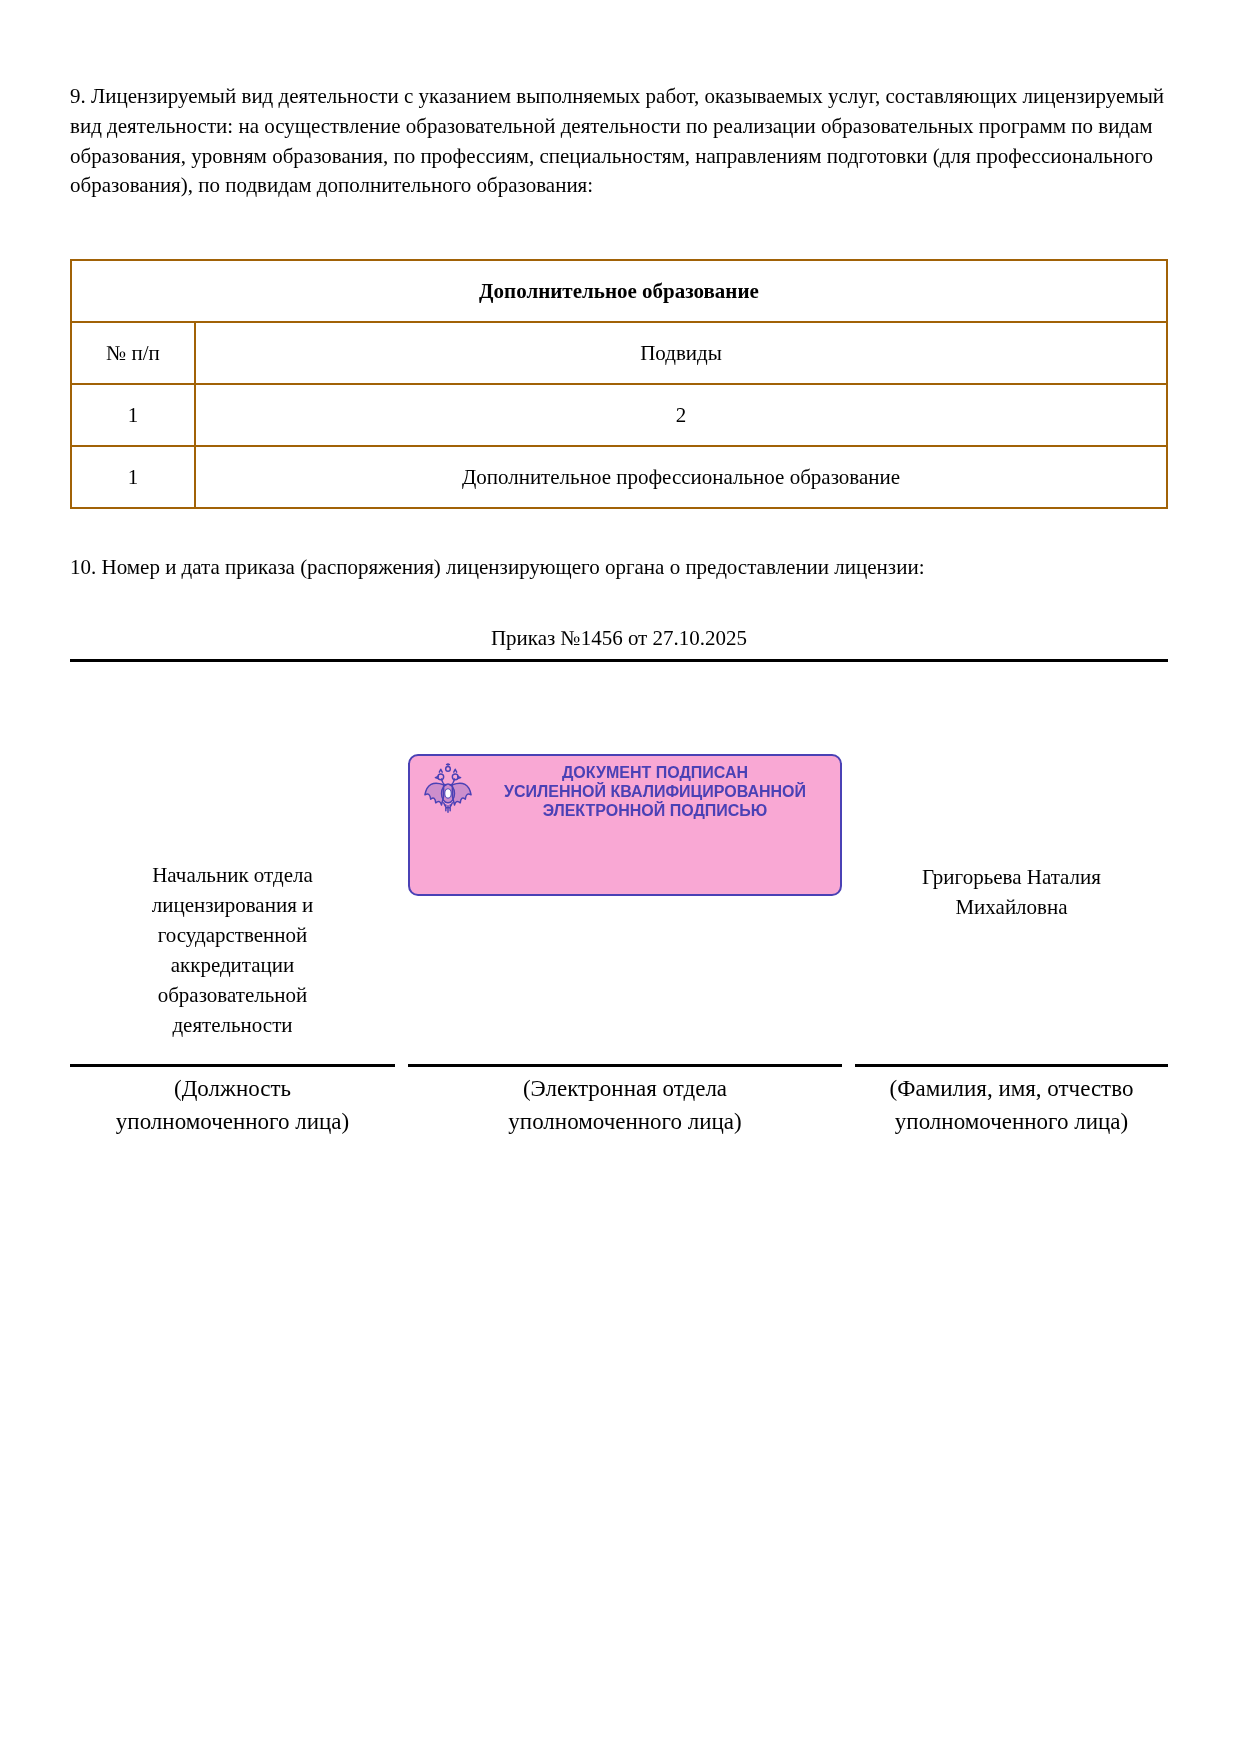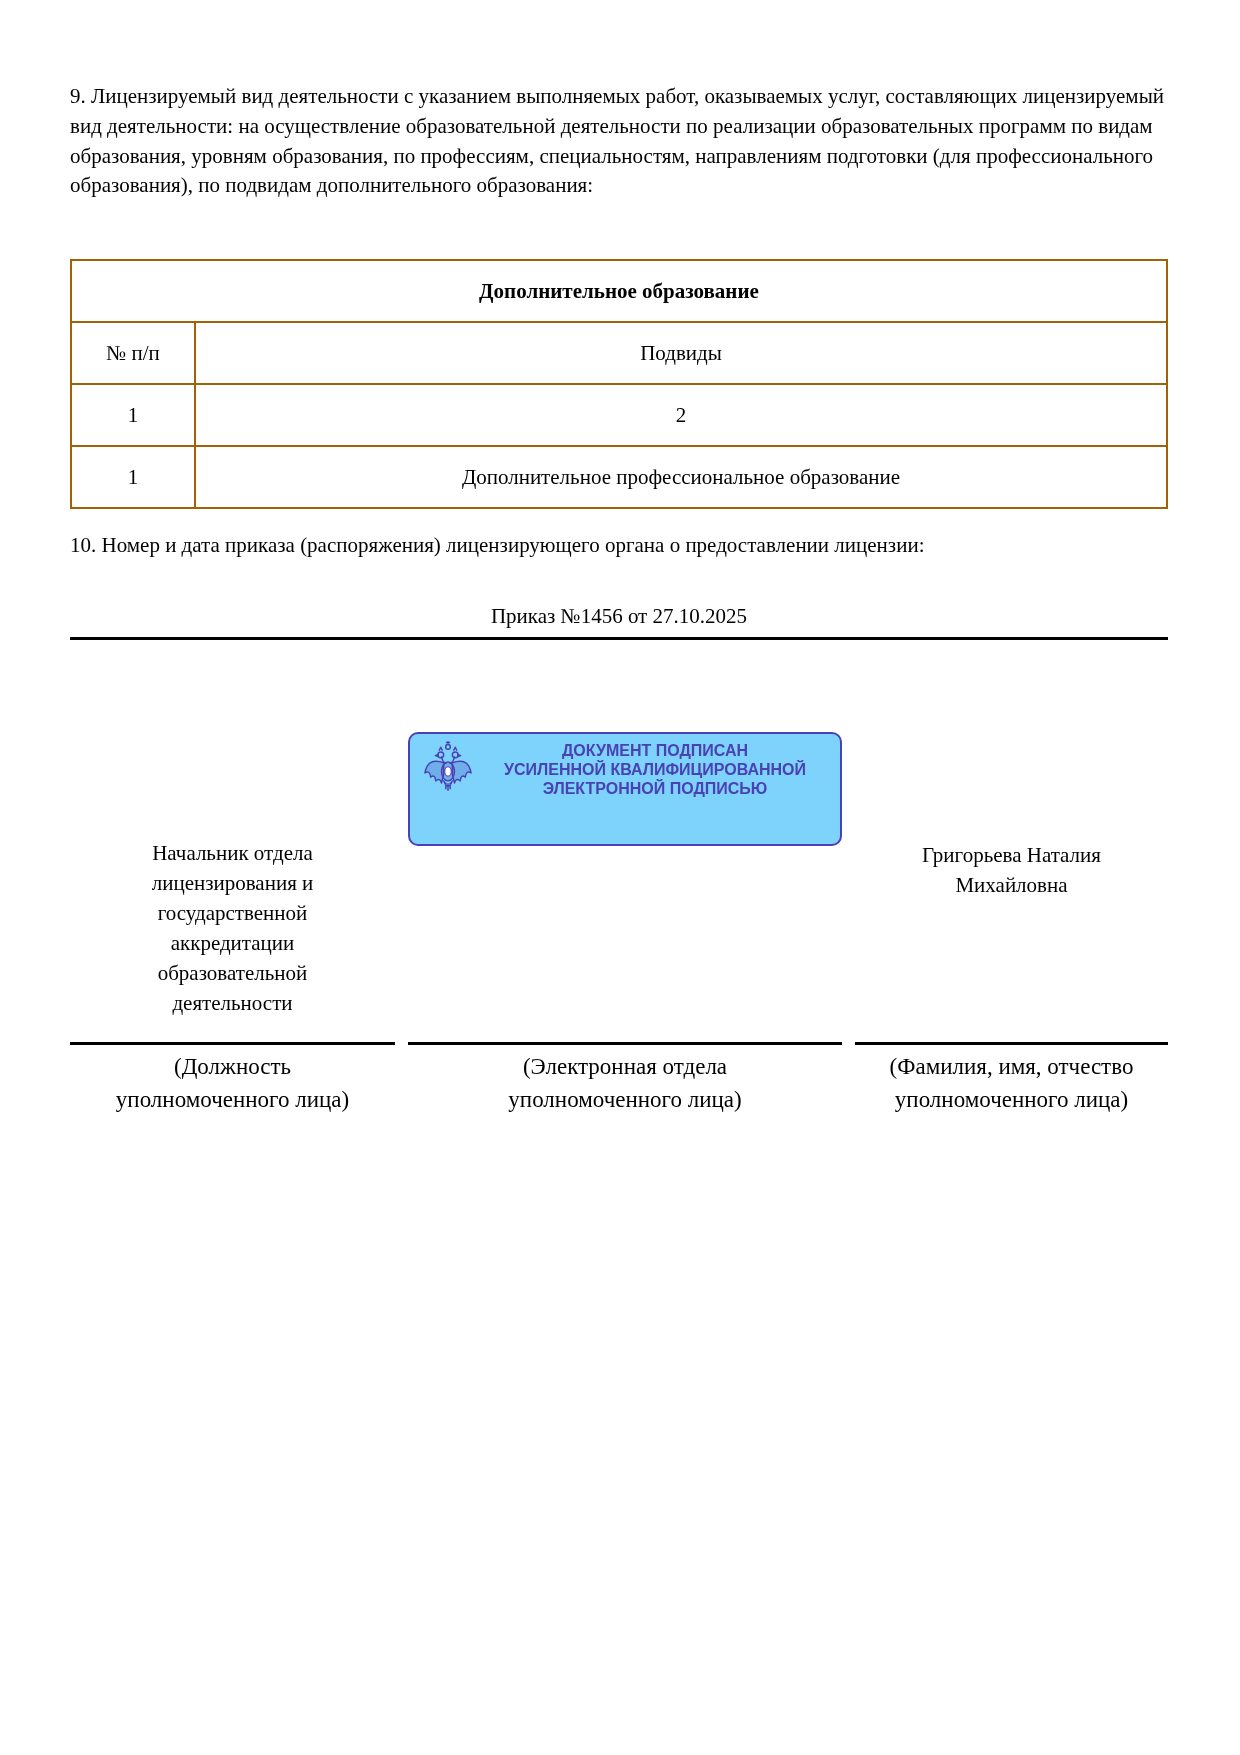--- a/index.html
+++ b/index.html
@@ -16,21 +16,21 @@
     border-collapse:collapse;width:100%;margin-top:58px;
     font-size:21px;
   }
   table.edu td{
     border:2px solid #a16207;text-align:center;vertical-align:middle;
     padding:15px 8px;height:30px;
   }
   table.edu .title-cell{font-weight:bold;}
   table.edu .num-col{width:106px;}
   
-  #section10{margin-top:22px;}
+  #section10{margin-top:44px;}
   .order-line{
     text-align:center;font-size:21px;margin-top:43px;
   }
   .order-rule{
     border:0;border-top:3px solid #000;margin:8px 0 0 0;
   }
   
   .sig-area{
     margin-top:92px;display:flex;justify-content:space-between;
   }
@@ -51,23 +51,23 @@
   }
   .sig-line{border-top:3px solid #000;}
   .sig-label{
     text-align:center;font-size:23px;line-height:1.43;margin:6px auto 0 auto;
   }
   .sig-col.left  .sig-label{max-width:240px;}
   .sig-col.mid   .sig-label{max-width:300px;}
   .sig-col.right .sig-label{max-width:312px;}
   
   .stamp{
-    width:434px;height:114px;box-sizing:border-box;
+    width:434px;height:142px;box-sizing:border-box;
     border:2.5px solid #4a41b5;border-radius:10px;
-    padding:5px 10px 5px 10px;background:#7dd3fc;
+    padding:5px 10px 5px 10px;background:#f9a8d4;
   }
   .stamp-top{display:flex;align-items:flex-start;}
   .stamp-eagle{flex:0 0 auto;margin:2px 6px 0 2px;}
   .stamp-titles{
     flex:1;text-align:center;
     font-family:"Liberation Sans","DejaVu Sans",sans-serif;
     font-weight:bold;font-size:16px;line-height:19px;color:#4a41b5;
     padding-top:2px;
   }
   .stamp-cert{

